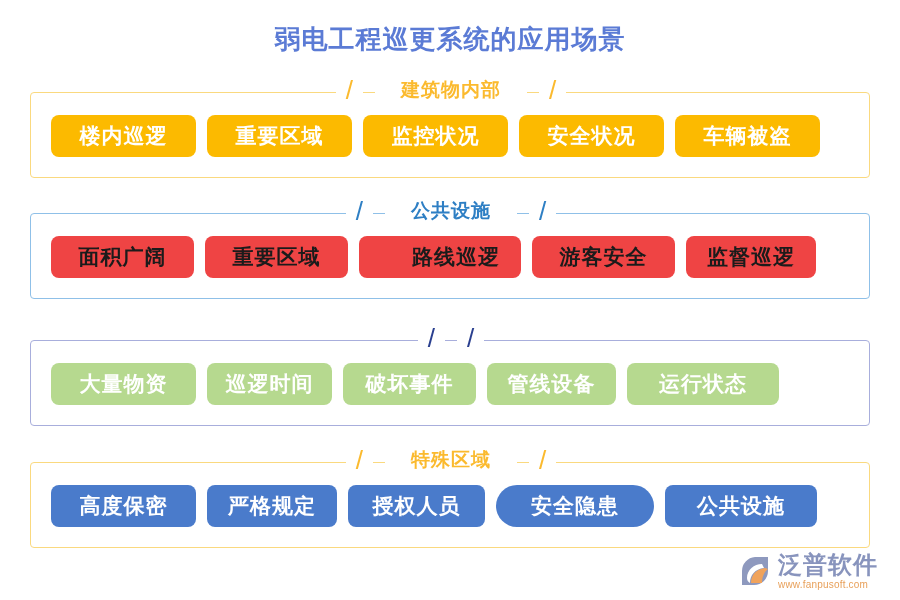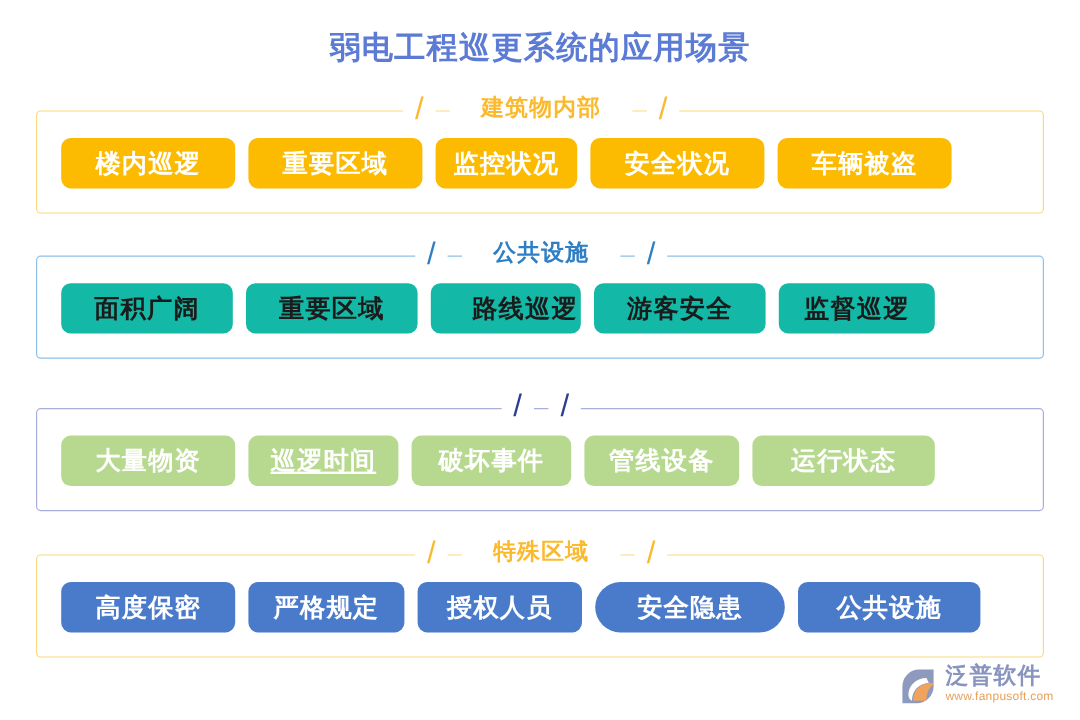--- a/index.html
+++ b/index.html
@@ -101,21 +101,21 @@
   
   .sec-amber { border-color: #FAD97F; }
   .sec-amber .section-title,
   .sec-amber .slash { color: #FBBA2E; }
   .tag-amber { background: #FCBA00; color: #ffffff; font-family: Liberation Serif, serif; }
 
   
   .sec-blue { border-color: #8FC0E8; }
   .sec-blue .section-title,
   .sec-blue .slash { color: #2E7FC4; }
-  .tag-teal { background: #14b8a6; color: #1b1b1b; }
+  .tag-teal { background: #ef4444; color: #1b1b1b; }
 
   
   .sec-navy { border-color: #A8AEDC; }
   .sec-navy .section-title,
   .sec-navy .slash { color: #2A3F8F; }
   .tag-green { background: #B6D98F; color: #ffffff; }
 
   
   .tag-blue { background: #4A7BCB; color: #ffffff; }
 
@@ -130,21 +130,21 @@
   }
   .logo-mark {
     width: 34px;
     height: 34px;
     position: relative;
     flex: none;
     margin-top: 2px;
   }
   .logo-text-wrap { display: flex; flex-direction: column; align-items: flex-start; }
   .logo-name {
-    font-size: 19px;
+    font-size: 24px;
     font-weight: bold;
     color: #8894BD;
     letter-spacing: 1px;
     line-height: 1.05;
     font-family: "Liberation Serif", "DejaVu Serif", serif;
   }
   .logo-url {
     font-size: 10px;
     color: #E8A05A;
     letter-spacing: 0.2px;
@@ -162,47 +162,47 @@
   <div id="sections-host">
       <div class="section sec-amber" style="top: 92px;">
         <div class="section-header">
           <span class="slash">/</span>
           <span class="section-title">建筑物内部</span>
           <span class="slash">/</span>
         </div>
         <div class="tag-row" style="gap: 11px;">
           <div class="tag tag-amber" style="width: 145px;">楼内巡逻</div>
           <div class="tag tag-amber" style="width: 145px;">重要区域</div>
-          <div class="tag tag-amber" style="width: 118px;">监控状况</div>
+          <div class="tag tag-amber" style="width: 145px;">监控状况</div>
           <div class="tag tag-amber" style="width: 145px;">安全状况</div>
           <div class="tag tag-amber" style="width: 145px;">车辆被盗</div>
         </div>
       </div>
       <div class="section sec-blue" style="top: 213px;">
         <div class="section-header">
           <span class="slash">/</span>
           <span class="section-title">公共设施</span>
           <span class="slash">/</span>
         </div>
         <div class="tag-row" style="gap: 11px;">
           <div class="tag tag-teal" style="width: 143px;">面积广阔</div>
           <div class="tag tag-teal" style="width: 143px;">重要区域</div>
-          <div class="tag tag-teal" style="width: 125px; padding-left: 32px;">路线巡逻</div>
+          <div class="tag tag-teal" style="width: 162px; padding-left: 32px;">路线巡逻</div>
           <div class="tag tag-teal" style="width: 143px;">游客安全</div>
           <div class="tag tag-teal" style="width: 130px;">监督巡逻</div>
         </div>
       </div>
       <div class="section sec-navy" style="top: 340px;">
         <div class="section-header">
           <span class="slash">/</span>
           <span class="slash">/</span>
         </div>
         <div class="tag-row" style="gap: 11px;">
           <div class="tag tag-green" style="width: 145px;">大量物资</div>
-          <div class="tag tag-green" style="width: 125px; text-decoration: underline;">巡逻时间</div>
+          <div class="tag tag-green" style="width: 125px;">巡逻时间</div>
           <div class="tag tag-green" style="width: 133px;">破坏事件</div>
           <div class="tag tag-green" style="width: 129px;">管线设备</div>
           <div class="tag tag-green" style="width: 152px;">运行状态</div>
         </div>
       </div>
       <div class="section sec-amber" style="top: 462px;">
         <div class="section-header">
           <span class="slash">/</span>
           <span class="section-title">特殊区域</span>
           <span class="slash">/</span>

